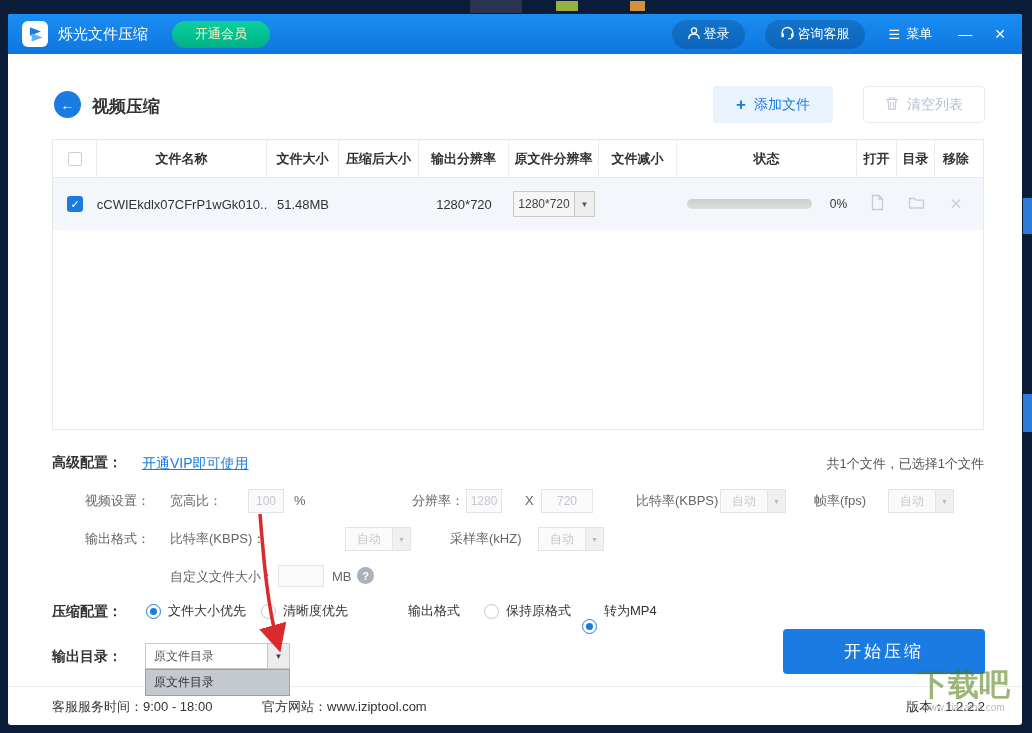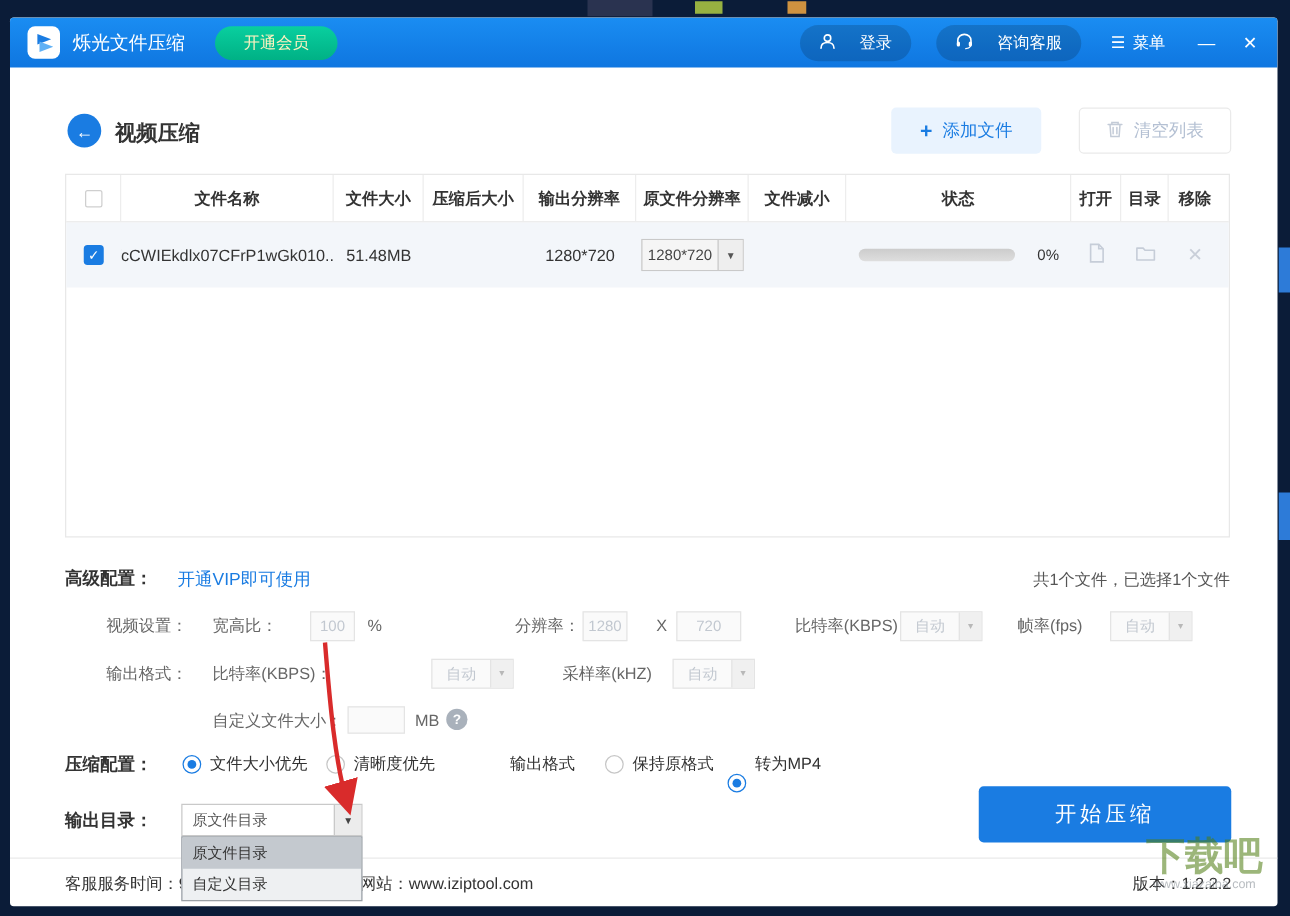--- a/index.html
+++ b/index.html
@@ -13,21 +13,21 @@
 
   
   .window{position:absolute;left:8px;top:14px;width:1014px;height:711px;background:#ffffff;border-radius:3px;overflow:hidden}
 
   
   .titlebar{position:absolute;left:0;top:0;width:100%;height:40px;background:linear-gradient(180deg,#1a8df2,#0f76e0);display:flex;align-items:center;color:#fff}
   .logo{width:26px;height:26px;margin-left:14px;background:#fff;border-radius:6px;display:flex;align-items:center;justify-content:center;flex:0 0 auto}
   .app-name{margin-left:10px;font-size:15px;white-space:nowrap}
   .vip-btn{margin-left:24px;width:98px;height:27px;border-radius:14px;background:linear-gradient(180deg,#09cf9f,#00b185);color:#fff2c0;font-size:13px;display:flex;align-items:center;justify-content:center;cursor:pointer;white-space:nowrap}
   .tb-spacer{flex:1}
-  .tb-pill{height:29px;border-radius:15px;background:rgba(0,0,0,0.16);display:flex;align-items:center;justify-content:center;gap:19px;font-size:13px;padding:0 15px;cursor:pointer;white-space:nowrap}
+  .tb-pill{height:29px;border-radius:15px;background:rgba(0,0,0,0.16);display:flex;align-items:center;justify-content:center;gap:3px;font-size:13px;padding:0 15px;cursor:pointer;white-space:nowrap}
   .tb-pill.support{margin-left:20px}
   .tb-menu{margin-left:24px;font-size:13px;display:flex;align-items:center;gap:6px;cursor:pointer;white-space:nowrap}
   .tb-win{margin-left:26px;font-size:14px;cursor:pointer;line-height:40px}
   .tb-win.close{margin-left:22px;margin-right:16px}
 
   
   .back-btn{left:46px;top:77px;width:27px;height:27px;border-radius:50%;background:#1a7ce2;color:#fff;font-size:14px;display:flex;align-items:center;justify-content:center;cursor:pointer}
   .page-title{left:84px;top:81px;font-size:17px;font-weight:bold;color:#333}
   .add-file-btn{left:705px;top:72px;width:120px;height:37px;background:#e9f3fe;border-radius:4px;display:flex;align-items:center;justify-content:center;gap:8px;color:#1a7ce2;font-size:14px;cursor:pointer}
   .add-file-btn .plus{font-size:17px;font-weight:bold}
@@ -47,21 +47,21 @@
   .mini-sel .t{flex:1;font-size:12px;color:#444;display:flex;align-items:center;justify-content:center}
   .mini-sel .c{width:20px;border-left:1px solid #c9c9c9;background:#eeeeee;font-size:8px;color:#555;display:flex;align-items:center;justify-content:center}
   .ptrack{width:125px;height:10px;border-radius:5px;background:linear-gradient(180deg,#cccccc,#dedede)}
   .pct{font-size:12px;color:#333;margin-left:18px}
   .row-x{font-size:15px;color:#c9cfd9;cursor:pointer}
 
   
   .sec{font-size:14px;font-weight:bold;color:#333;line-height:26px;white-space:nowrap}
   .lbl{font-size:13px;color:#666;line-height:26px;white-space:nowrap}
   .lbl2{font-size:13px;color:#333;line-height:26px;white-space:nowrap}
-  .vip-link{font-size:14px;color:#1a7ce2;line-height:20px;cursor:pointer;white-space:nowrap}
+  .vip-link{font-size:14px;color:#1a7ce2;text-decoration:underline;line-height:20px;cursor:pointer;white-space:nowrap}
   .summary{font-size:13px;color:#555;line-height:20px;white-space:nowrap}
   .inp{height:24px;border:1px solid #e4e4e4;background:#fafafa;color:#c2c8d0;font-size:12px;display:flex;align-items:center;justify-content:center}
   .sel{height:24px;border:1px solid #e4e4e4;background:#fafafa;display:flex;cursor:default}
   .sel .t{flex:1;font-size:12px;color:#c2c8d0;display:flex;align-items:center;justify-content:center}
   .sel .c{width:18px;border-left:1px solid #e4e4e4;background:#f0f0f0;font-size:7px;color:#b8b8b8;display:flex;align-items:center;justify-content:center}
   .help{width:17px;height:17px;border-radius:50%;background:#a9b1bb;color:#fff;font-size:11px;font-weight:bold;display:flex;align-items:center;justify-content:center;cursor:pointer}
   .radio{width:15px;height:15px;border-radius:50%;border:1px solid #c6c6c6;background:#fff;cursor:pointer}
   .radio.on{border-color:#1a7ce2;position:relative}
   .radio.on::after{content:"";position:absolute;left:3px;top:3px;width:7px;height:7px;border-radius:50%;background:#1a7ce2}
 
@@ -256,21 +256,20 @@
   <div class="ab radio on" style="left:574px;top:590px"></div>
   <div class="ab lbl2" style="left:596px;top:584px">转为MP4</div>
 
   <div class="ab sec" style="left:44px;top:629px">输出目录：</div>
   <div class="ab combo">
     <span class="t">原文件目录</span>
     <span class="c">▼</span>
   </div>
   <div class="ab dd-list">
     <div class="dd-item hl">原文件目录</div>
-    <div class="dd-item">自定义目录</div>
   </div>
 
   <div class="ab start-btn">开始压缩</div>
 
   <div class="ab footer-line"></div>
   <div class="ab ftext" style="left:44px;top:684px">客服服务时间：9:00 - 18:00</div>
   <div class="ab ftext" style="left:254px;top:684px">官方网站：www.iziptool.com</div>
   <div class="ab ftext" style="right:37px;top:684px">版本：1.2.2.2</div>
 
   <div class="ab watermark">

